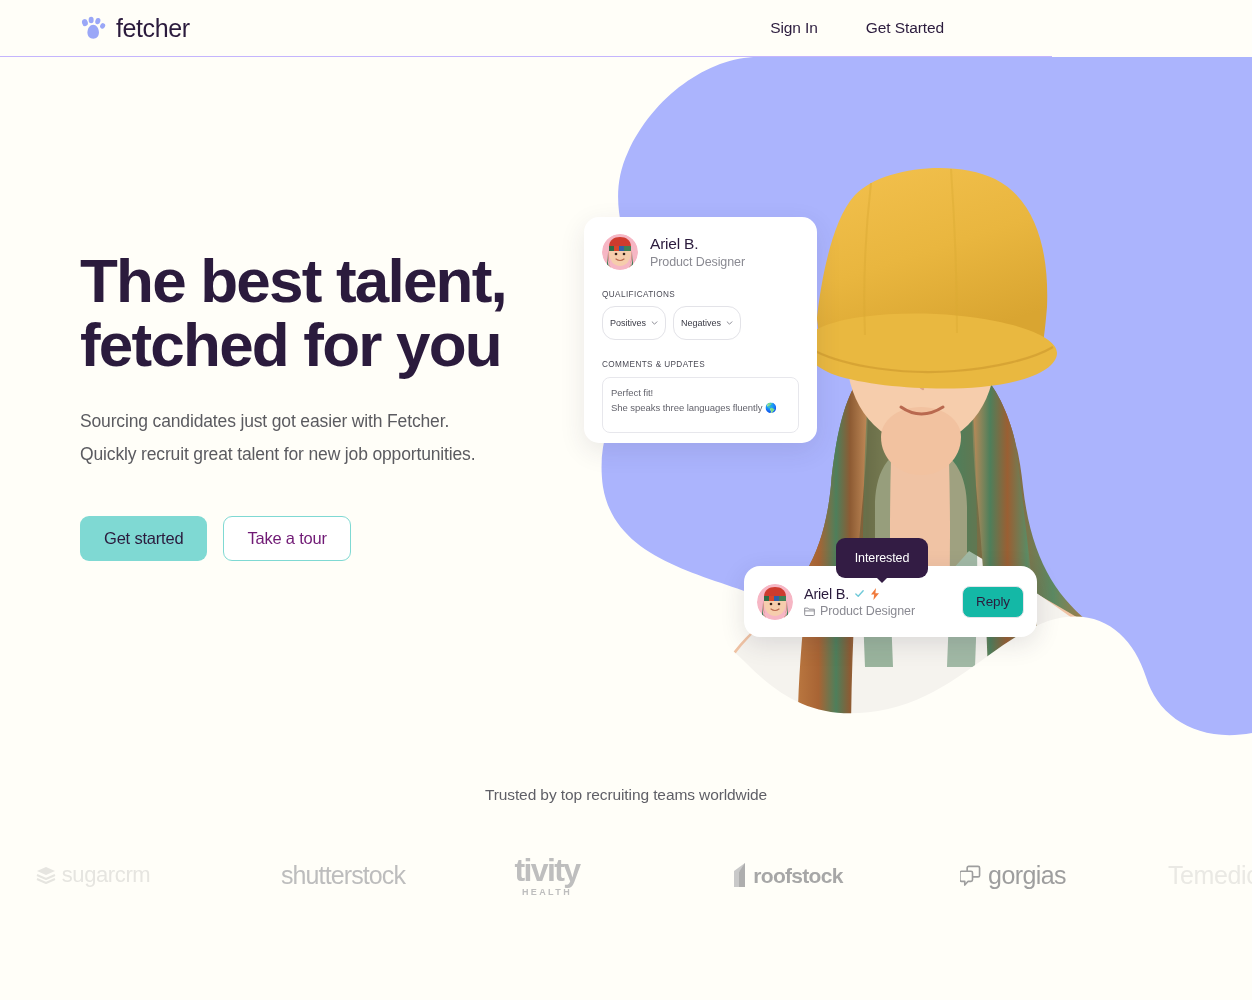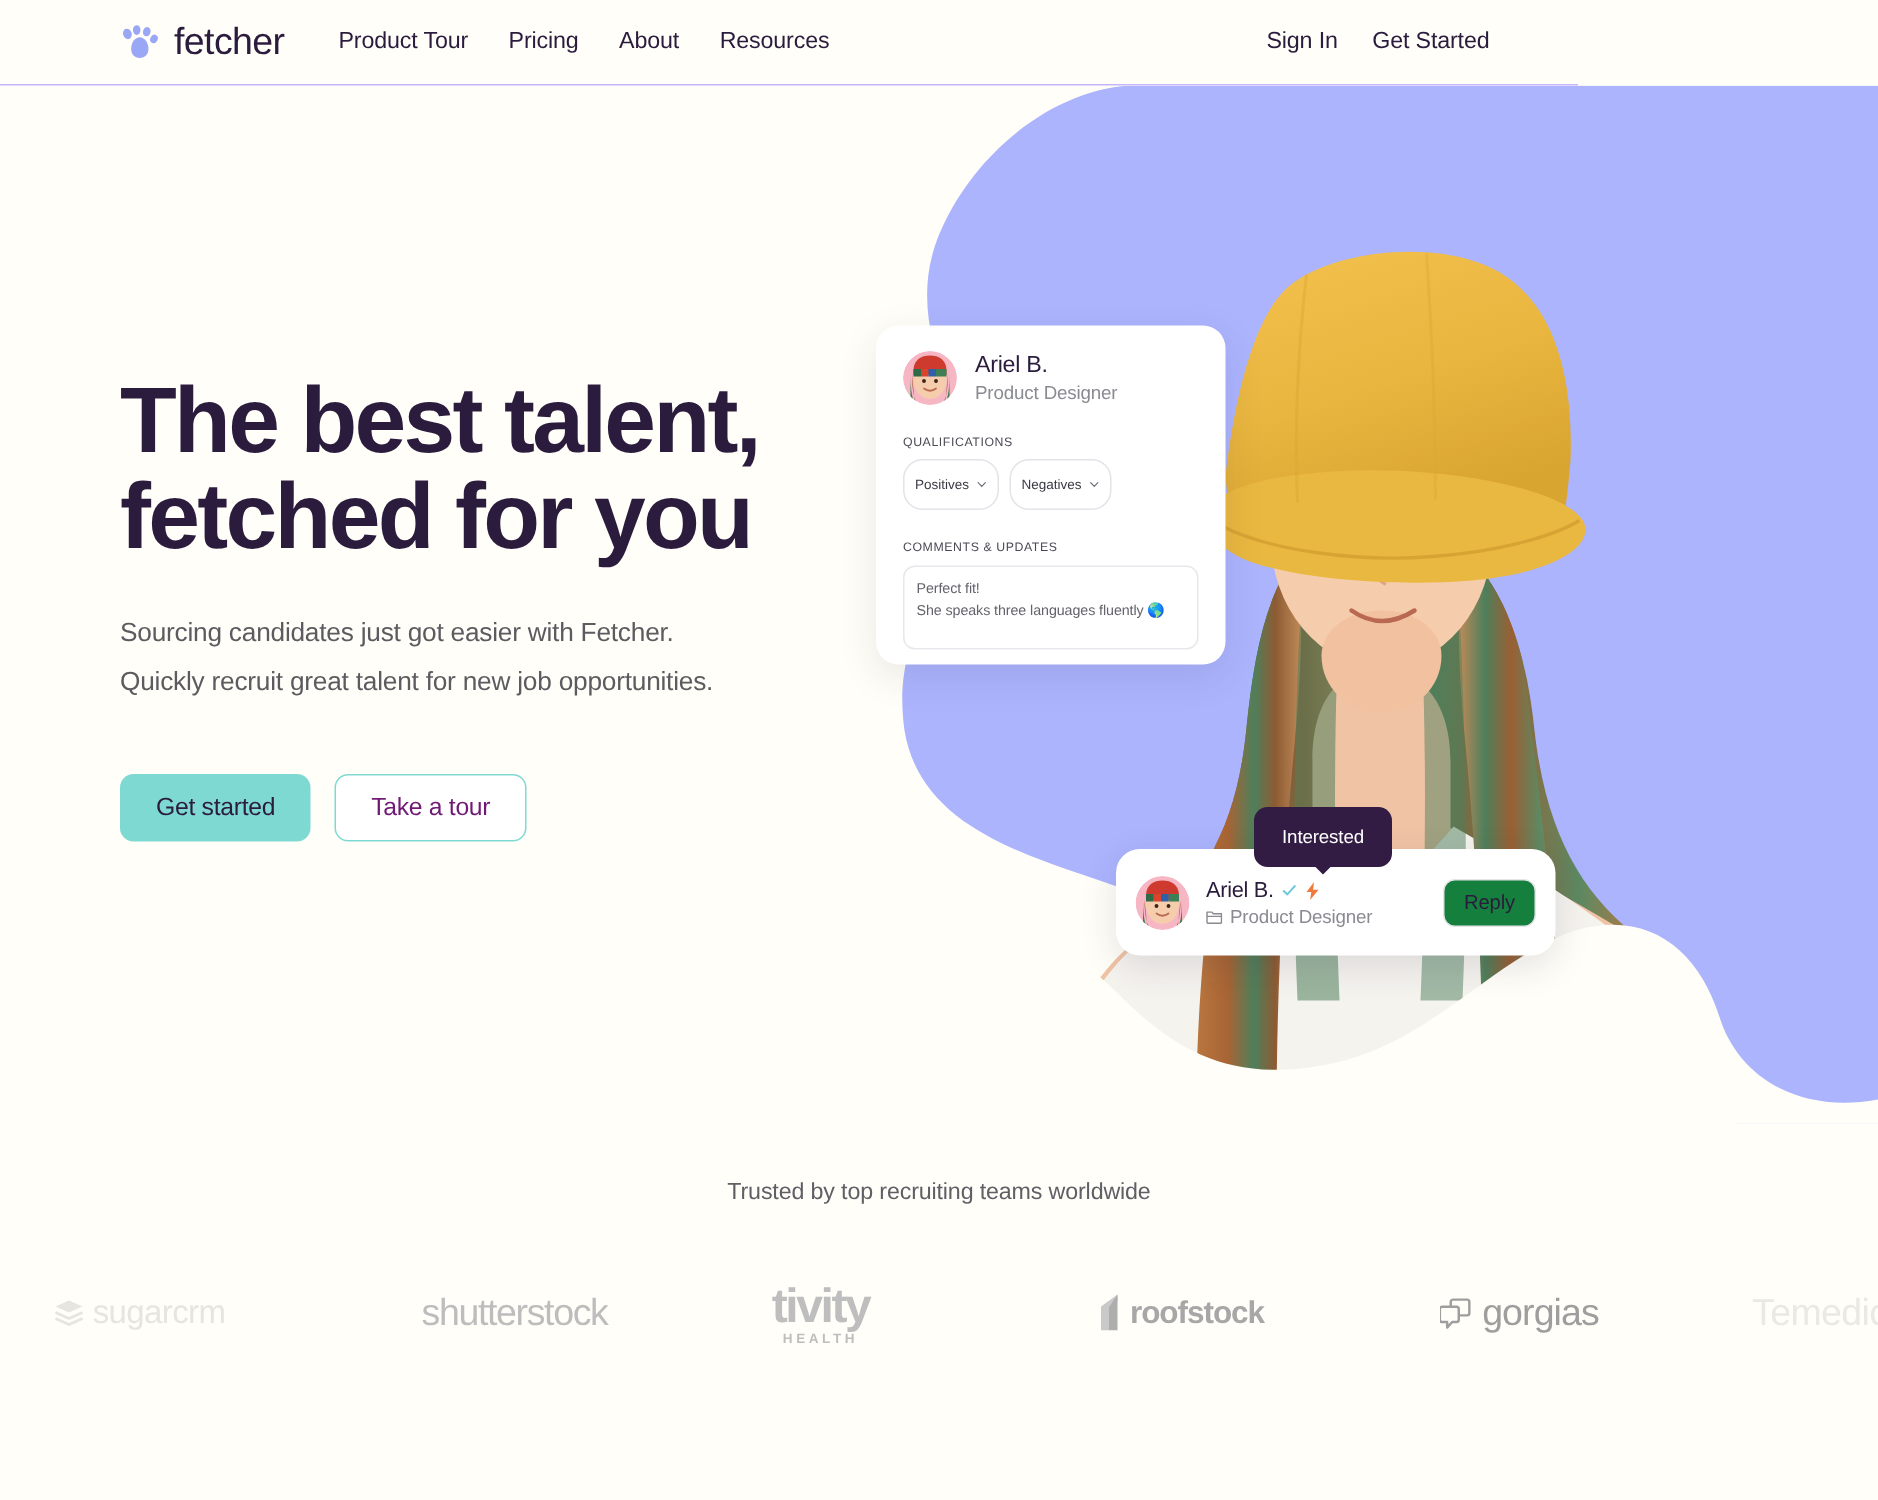--- a/index.html
+++ b/index.html
@@ -57,22 +57,22 @@
     color: #2B1B3D;
     cursor: pointer;
     letter-spacing: -0.1px;
     white-space: nowrap;
   }
 
   .header-right {
     margin-left: auto;
     display: flex;
     align-items: flex-end;
-    gap: 23px;
-    margin-right: 59px;
+    gap: 48px;
+    margin-right: 108px;
   }
   .header-right .nav-item { font-size: 15.5px; }
 
   
   .hero {
     position: absolute;
     top: 57px; left: 0;
     width: 1252px;
     height: 692px;
     overflow: hidden;
@@ -260,21 +260,21 @@
     width: 36px; height: 36px; border-radius: 50%;
     overflow: hidden; flex: 0 0 36px; margin-right: 11px;
   }
   .rc-text { flex: 1; }
   .rc-nameline { display: flex; align-items: center; gap: 5px; }
   .rc-name { font-size: 14.5px; color: #2B1B3D; letter-spacing: -0.2px; }
   .rc-roleline { display: flex; align-items: center; gap: 5px; margin-top: 2px; }
   .rc-role { font-size: 12.5px; color: #8A8A92; letter-spacing: -0.1px; }
   .rc-btn {
     border: 1px solid #E4E4E9;
-    background: #15803d;
+    background: #14b8a6;
     border-radius: 8px;
     height: 32px;
     padding: 0 13px;
     font-family: "Liberation Sans", sans-serif;
     font-size: 13.5px;
     color: #2B1B3D;
     cursor: pointer;
     letter-spacing: -0.1px;
   }
 
@@ -317,26 +317,20 @@
     <svg class="brand-mark" viewBox="0 0 28 28">
       <ellipse cx="5.3" cy="8.2" rx="3.1" ry="3.8" fill="#9AA7F7" transform="rotate(-16 5.3 8.2)"></ellipse>
       <ellipse cx="12" cy="5.4" rx="2.7" ry="3.5" fill="#9AA7F7"></ellipse>
       <ellipse cx="19.2" cy="6.6" rx="2.7" ry="3.4" fill="#9AA7F7" transform="rotate(16 19.2 6.6)"></ellipse>
       <ellipse cx="24.4" cy="11.8" rx="2.6" ry="3.1" fill="#9AA7F7" transform="rotate(28 24.4 11.8)"></ellipse>
       <path d="M14.2 10.5c3.2 0 6.2 3.6 6.2 8.4 0 4.2-2.6 6.6-6.2 6.6s-6.2-2.4-6.2-6.6c0-4.8 3-8.4 6.2-8.4z" fill="#9AA7F7"></path>
     </svg>
     <span class="brand-name">fetcher</span>
   </div>
 
-  <div class="nav">
-    <span class="nav-item">Product Tour</span>
-    <span class="nav-item">Pricing</span>
-    <span class="nav-item">About</span>
-    <span class="nav-item">Resources</span>
-  </div>
 
   <div class="header-right">
     <span class="nav-item">Sign In</span>
     <span class="nav-item">Get Started</span>
   </div>
 </div>
 
 <div class="hero">
 
   <svg class="blob" viewBox="0 0 654 692" preserveAspectRatio="none">

